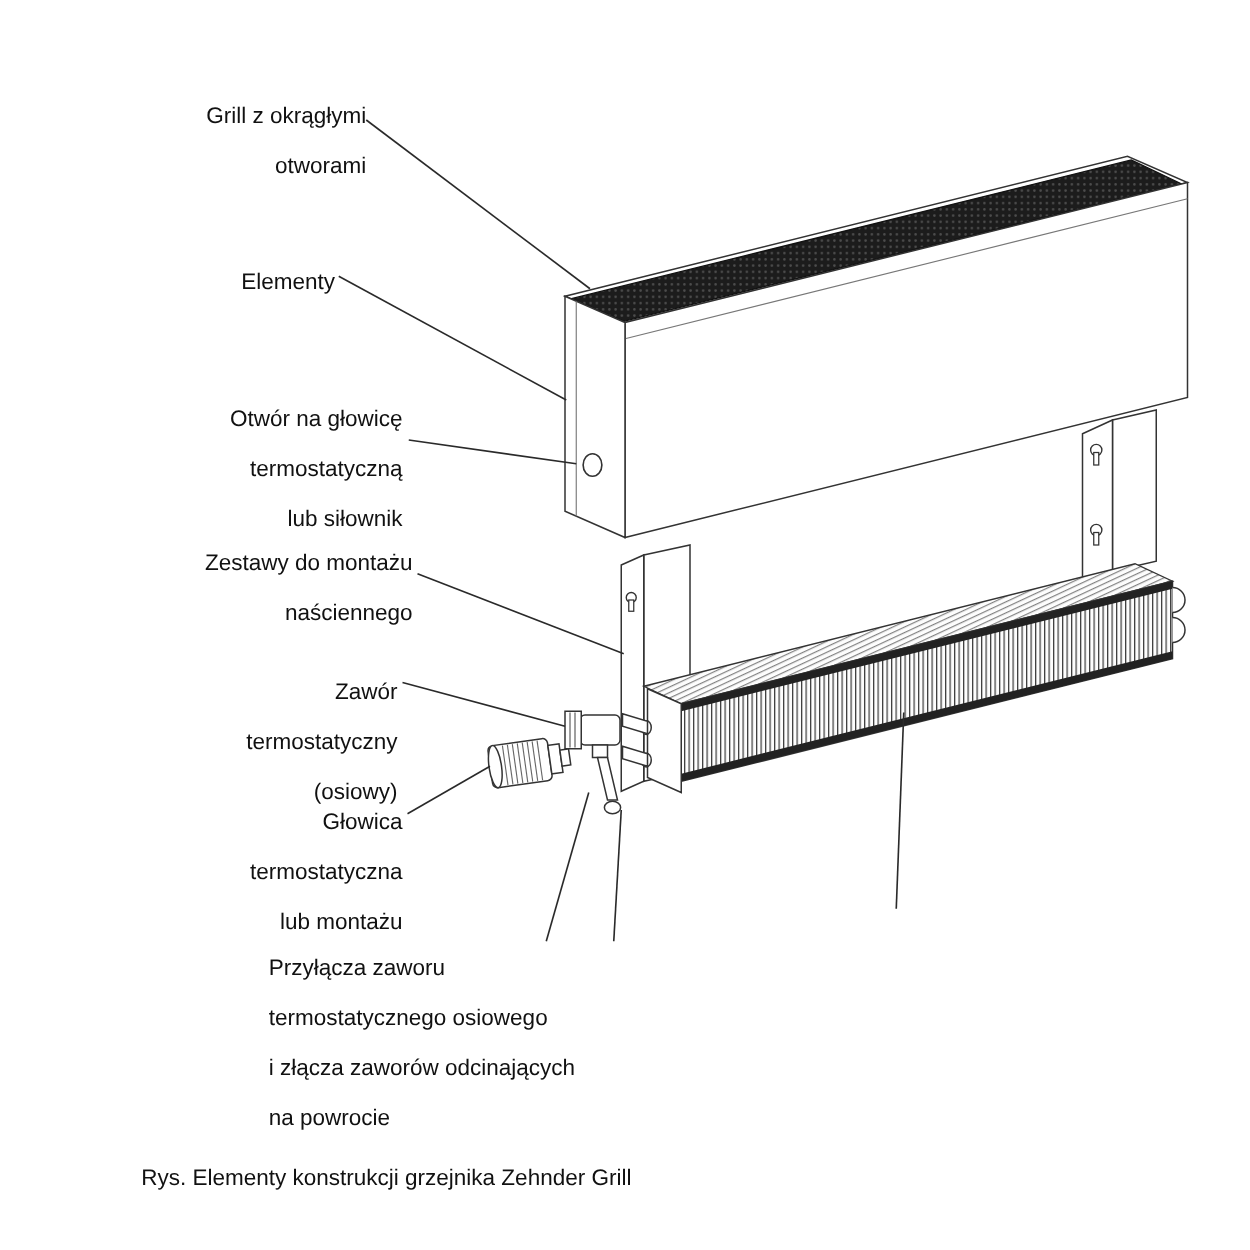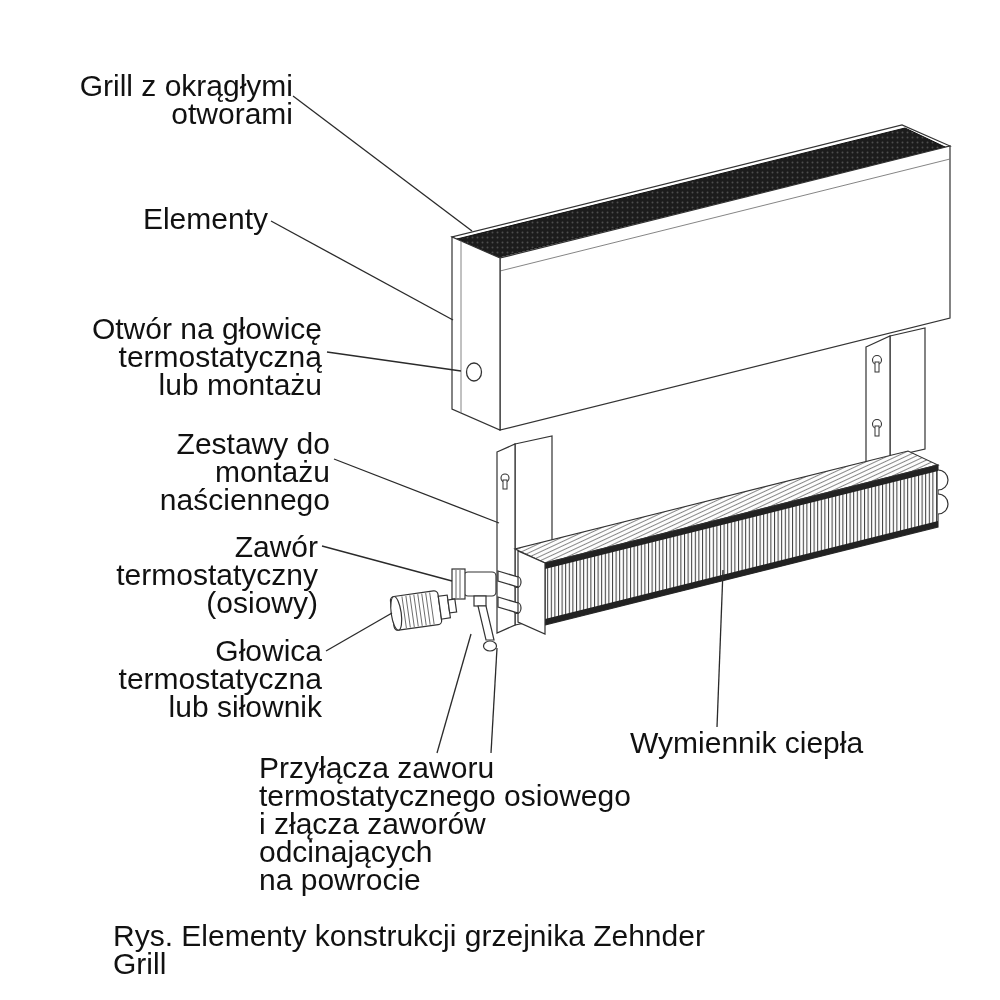--- a/index.html
+++ b/index.html
@@ -1,18 +1,18 @@
 <!DOCTYPE html>
 <html><head>
 <meta charset="utf-8">
 <style>
   html,body{margin:0;padding:0;background:#fff;}
   .page{position:relative;width:1000px;height:1000px;background:#fff;overflow:hidden;
         font-family:"Liberation Sans",sans-serif;color:#111;}
-  .label{position:absolute;font-size:30px;line-height:28px;white-space:pre-line;}
+  .label{position:absolute;font-size:18px;line-height:40px;white-space:pre-line;}
   .r{text-align:right;}
   svg{position:absolute;left:0;top:0;}
   .stroke{fill:#fff;stroke:#333;stroke-width:1.2;}
   .thin{stroke:#777;stroke-width:0.9;}
   .leader{stroke:#2a2a2a;stroke-width:1.3;fill:none;}
 </style>
 </head>
 <body>
 
 <div class="page">
@@ -110,29 +110,28 @@
       <line class="leader" x1="491" y1="753" x2="497" y2="648"></line>
       <line class="leader" x1="717" y1="727" x2="723" y2="570"></line>
     </g>
   </svg>
 
   <div class="label r" style="left:60px;top:72px;width:233px;">Grill z okrągłymi
 otworami</div>
   <div class="label r" style="left:60px;top:205px;width:208px;">Elementy</div>
   <div class="label r" style="left:60px;top:315px;width:262px;">Otwór na głowicę
 termostatyczną
-lub montażu</div>
+lub siłownik</div>
   <div class="label r" style="left:60px;top:430px;width:270px;">Zestawy do montażu
 naściennego</div>
   <div class="label r" style="left:60px;top:533px;width:258px;">Zawór
 termostatyczny
 (osiowy)</div>
   <div class="label r" style="left:60px;top:637px;width:262px;">Głowica
 termostatyczna
-lub siłownik</div>
-  <div class="label" style="left:215px;top:754px;width:380px;margin-left:44px;">Przyłącza zaworu
+lub montażu</div>
+  <div class="label" style="left:215px;top:754px;width:380px;">Przyłącza zaworu
 termostatycznego osiowego
 i złącza zaworów odcinających
 na powrocie</div>
-  <div class="label" style="left:630px;top:729px;width:260px;">Wymiennik ciepła</div>
   <div class="label" style="left:113px;top:922px;width:640px;">Rys. Elementy konstrukcji grzejnika Zehnder Grill</div>
 
 </div>
 
 </body></html>

